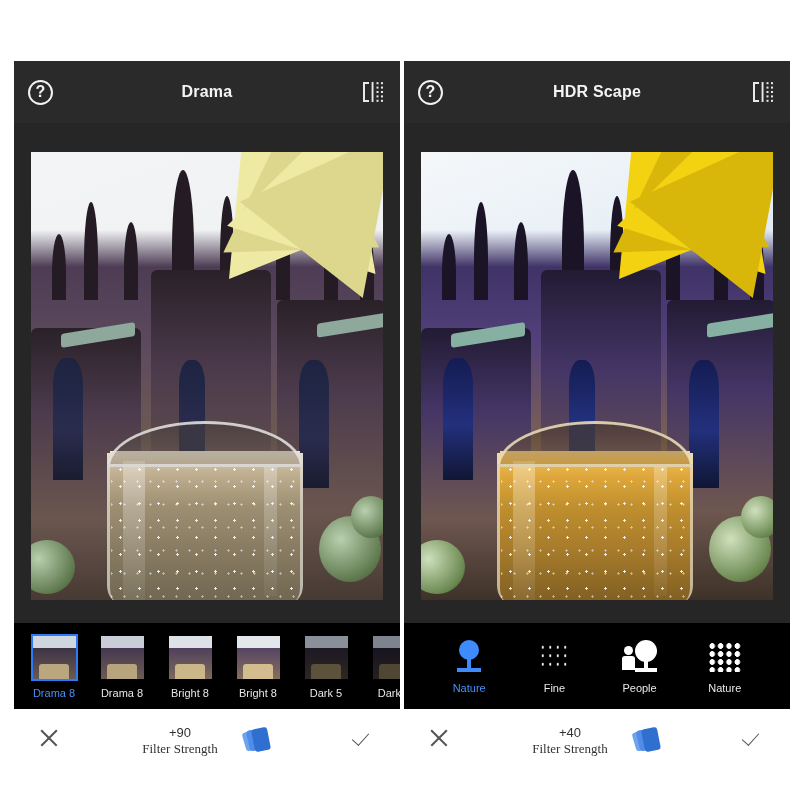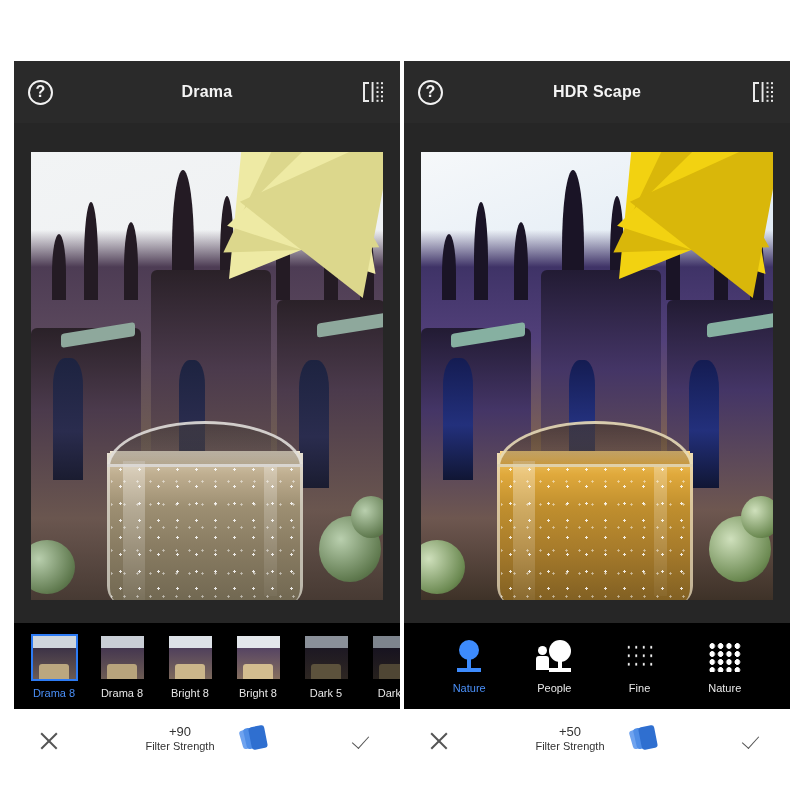--- a/index.html
+++ b/index.html
@@ -333,24 +333,24 @@
     left:5px; top:4px; width:34px; height:30px;
     background-image: radial-gradient(circle, #ffffff 2.6px, transparent 3px);
     background-size: 8.4px 8px;
   }
 
   
   .bottombar {
     height: 52px;
     background: #ffffff;
     display: flex;
-    align-items: flex-end;
+    align-items: flex-start;
     flex: 0 0 auto;
     position: relative;
-    padding: 7px 22px;
+    padding: 16px 22px;
     box-sizing: border-box;
     gap: 36px;
   }
   .bb-x, .bb-check {
     width: 26px; height: 26px;
     position: relative;
     cursor: pointer;
   }
   .bb-x::before, .bb-x::after {
     content:"";
@@ -371,21 +371,21 @@
     align-items: center;
     justify-content: center;
     gap: 24px;
   }
   .strength {
     text-align: center;
     line-height: 1.25;
     color: #333;
   }
   .strength-value { font-size: 13px; }
-  .strength-label { font-size: 11px; }
+  .strength-label { font-size: 13px; font-family: Liberation Serif, serif; }
   .filter-stack {
     width: 30px; height: 28px;
     position: relative;
     cursor: pointer;
   }
   .fs-card {
     position: absolute;
     border-radius: 3px;
   }
   .fs-back { left: 2px; top: 5px; width: 8px; height: 19px; background:#6fa3ef; transform: rotate(-16deg); }
@@ -648,47 +648,47 @@
         <div class="preset sel">
           <div class="preset-ico">
             <div class="tree-top"></div>
               <div class="tree-trunk"></div>
               <div class="tree-base"></div>
           </div>
           <div class="preset-label">Nature</div>
         </div>
         <div class="preset">
           <div class="preset-ico">
+            <div class="dots"></div>
+          </div>
+          <div class="preset-label">Fine</div>
+        </div>
+        <div class="preset">
+          <div class="preset-ico">
             <div class="pp-tree"></div>
               <div class="pp-trunk"></div>
               <div class="pp-base"></div>
             <div class="pp-head"></div>
               <div class="pp-body"></div>
           </div>
           <div class="preset-label">People</div>
         </div>
         <div class="preset">
           <div class="preset-ico">
-            <div class="dots"></div>
-          </div>
-          <div class="preset-label">Fine</div>
-        </div>
-        <div class="preset">
-          <div class="preset-ico">
             <div class="dots strong"></div>
           </div>
           <div class="preset-label">Nature</div>
         </div>
       </div>
 
       <div class="bottombar">
         <div class="bb-x"></div>
         <div class="bb-center">
           <div class="strength">
-            <div class="strength-value">+50</div>
+            <div class="strength-value">+40</div>
             <div class="strength-label">Filter Strength</div>
           </div>
           <div class="filter-stack">
             <div class="fs-card fs-back"></div>
             <div class="fs-card fs-mid"></div>
             <div class="fs-card fs-front"></div>
           </div>
         </div>
         <div class="bb-check"></div>
       </div>

